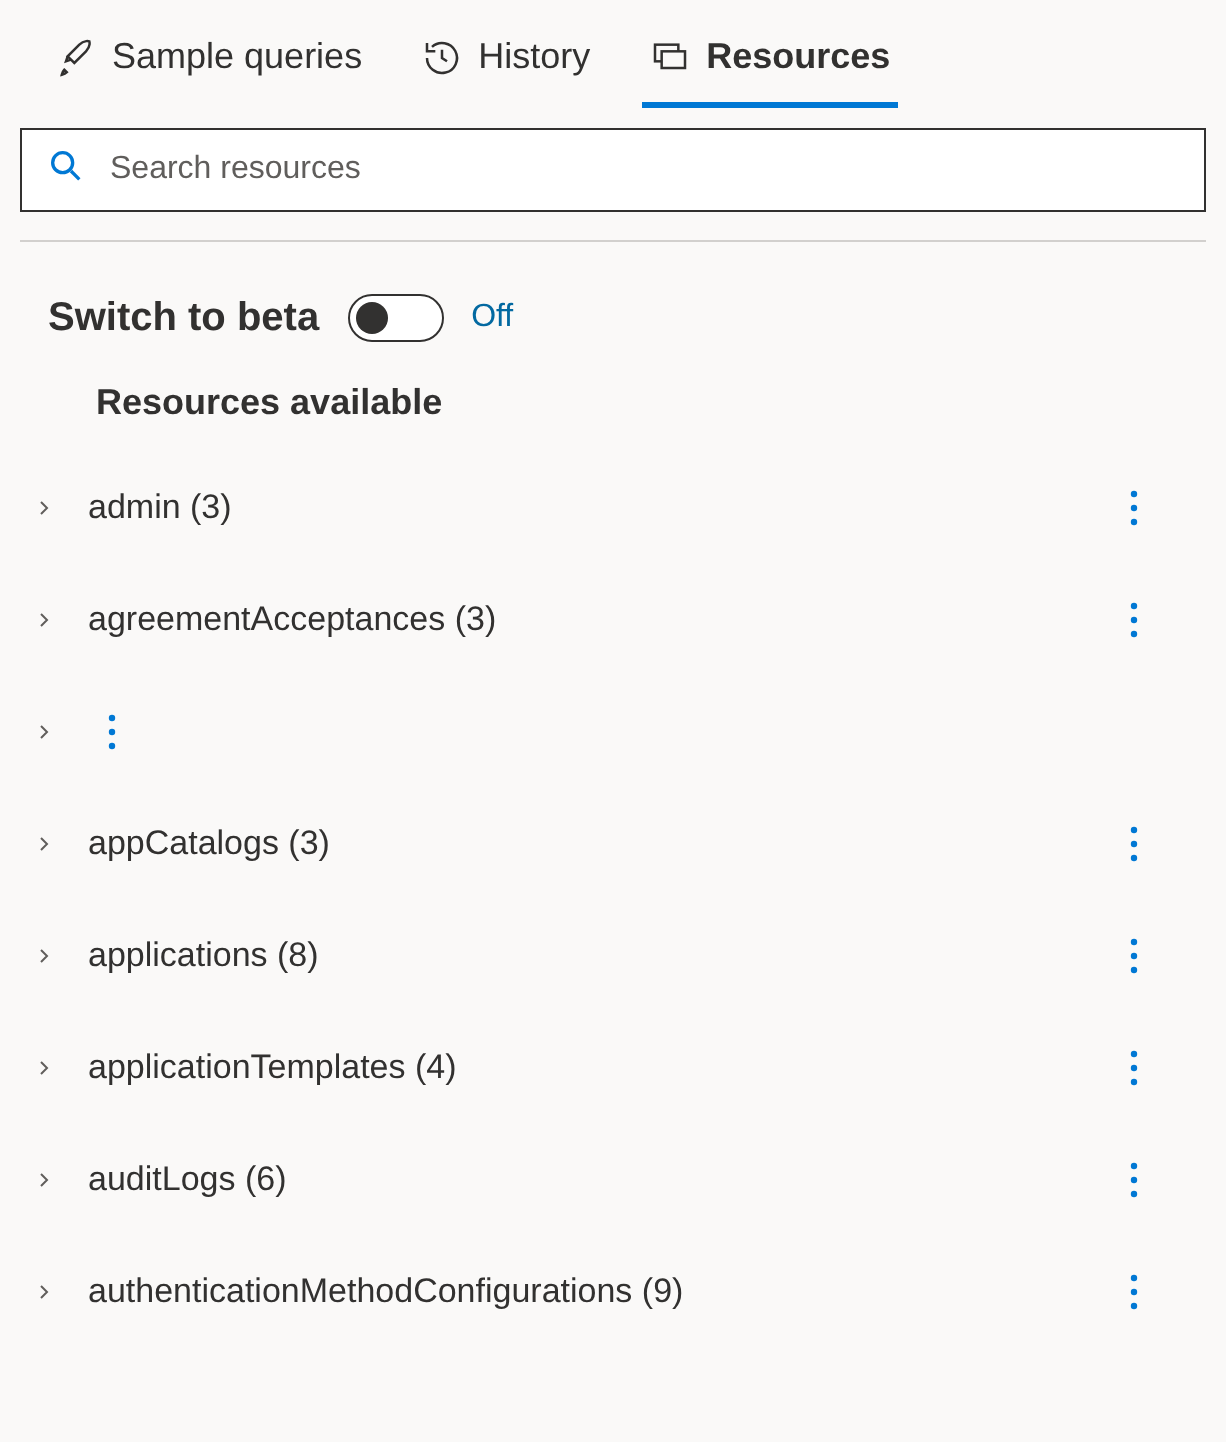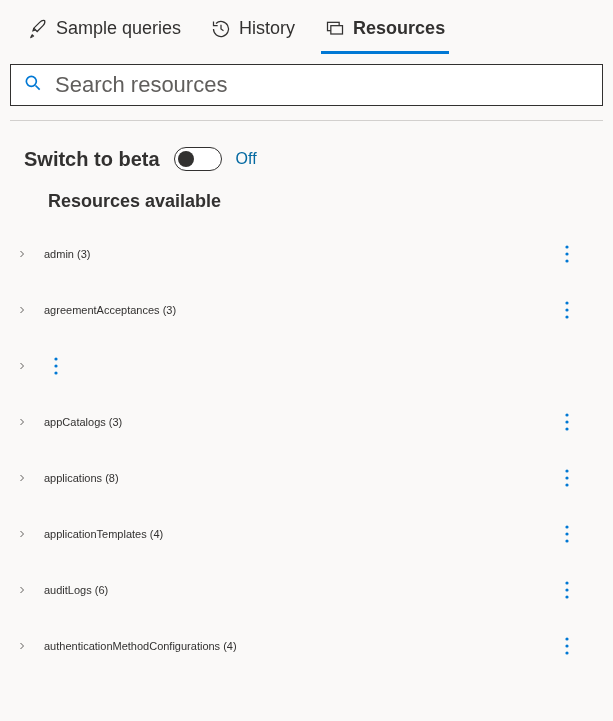--- a/index.html
+++ b/index.html
@@ -40,21 +40,21 @@
     align-items: center;
     border: 1px solid #323130;
     background: #fff;
     height: 42px;
     padding: 0 12px;
     gap: 12px;
   }
   .search-box input {
     border: none;
     outline: none;
-    font-size: 22px;
+    font-size: 16px;
     flex: 1;
     background: transparent;
     color: #3b82f6;
   }
   .search-box input::placeholder { color: #605e5c; }
   .divider {
     height: 1px;
     background: #d2d0ce;
     margin: 0 10px;
   }
@@ -100,21 +100,21 @@
     gap: 14px;
     cursor: pointer;
   }
   .chevron {
     width: 16px; height:16px;
     display:flex; align-items:center; justify-content:center;
     color: #605e5c;
     flex-shrink:0;
   }
   .resource-label {
-    font-size: 11px;
+    font-size: 17px;
     color: #323130;
     flex: 1;
   }
   .more {
     width: 24px; height: 28px;
     display:flex; align-items:center; justify-content:center;
     color: #0078d4;
     cursor: pointer;
     margin-right: 28px;
   }
@@ -290,21 +290,21 @@
           <circle cx="2" cy="16" r="1.6" fill="#0078d4"></circle>
         </svg>
       </span>
     </div>
     <div class="resource-row">
       <span class="chevron">
         <svg width="12" height="12" viewBox="0 0 24 24" fill="none" stroke="#605e5c" stroke-width="2">
           <polyline points="9 6 15 12 9 18"></polyline>
         </svg>
       </span>
-      <span class="resource-label">authenticationMethodConfigurations (4)</span>
+      <span class="resource-label">authenticationMethodConfigurations (9)</span>
       <span class="more">
         <svg width="4" height="18" viewBox="0 0 4 18">
           <circle cx="2" cy="2" r="1.6" fill="#0078d4"></circle>
           <circle cx="2" cy="9" r="1.6" fill="#0078d4"></circle>
           <circle cx="2" cy="16" r="1.6" fill="#0078d4"></circle>
         </svg>
       </span>
     </div>
   </div>
 

